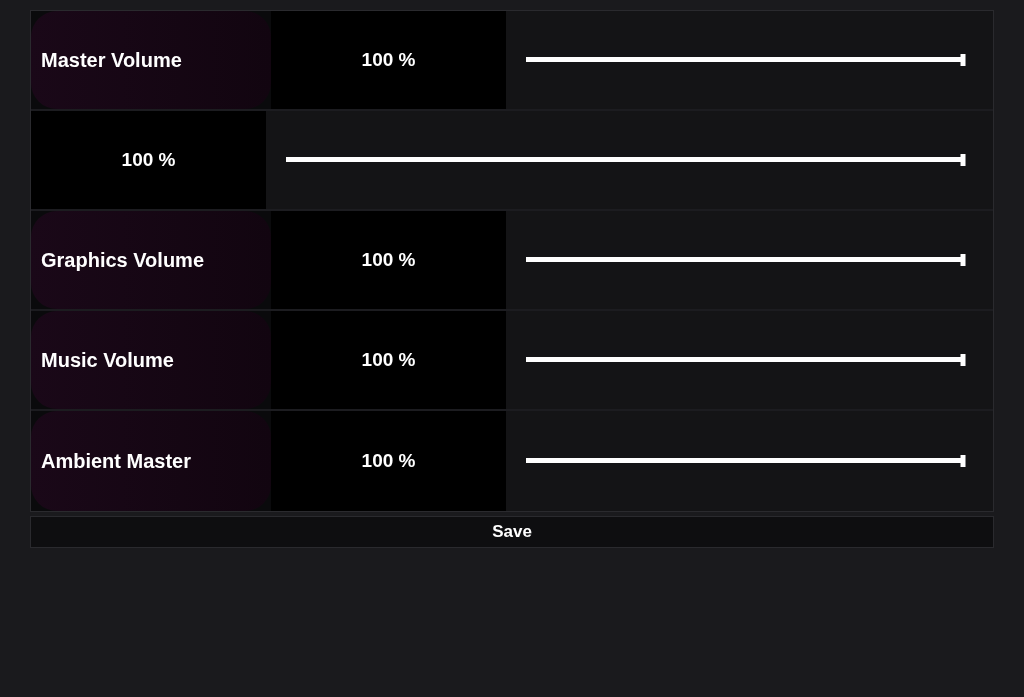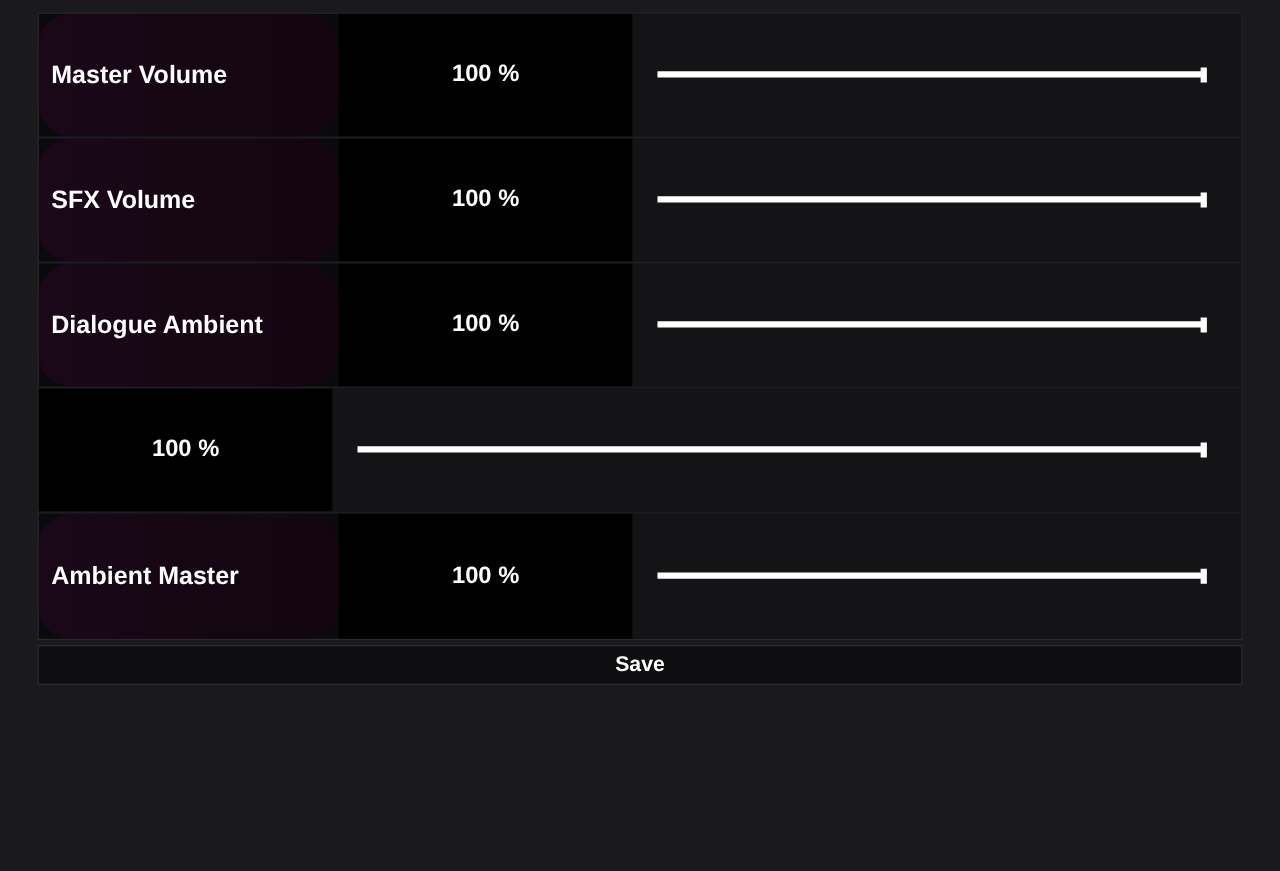--- a/index.html
+++ b/index.html
@@ -145,44 +145,44 @@
       <div class="setting-slider-wrap">
         <div class="slider">
           <div class="slider-track"></div>
           <div class="slider-fill" style="width:100%"></div>
           <div class="slider-handle" style="left:100%"></div>
         </div>
       </div>
     </div>
 
     <div class="setting-row">
-      <div class="setting-label">SFX Volume</div>
-      <div class="setting-value">100 %</div>
-      <div class="setting-slider-wrap">
-        <div class="slider">
-          <div class="slider-track"></div>
-          <div class="slider-fill" style="width:100%"></div>
-          <div class="slider-handle" style="left:100%"></div>
-        </div>
-      </div>
-    </div>
-
-    <div class="setting-row">
-      <div class="setting-label">Dialogue Ambient</div>
-      <div class="setting-value">100 %</div>
-      <div class="setting-slider-wrap">
-        <div class="slider">
-          <div class="slider-track"></div>
-          <div class="slider-fill" style="width:100%"></div>
-          <div class="slider-handle" style="left:100%"></div>
-        </div>
-      </div>
-    </div>
-
-    <div class="setting-row">
+      <div class="setting-value">100 %</div>
+      <div class="setting-slider-wrap">
+        <div class="slider">
+          <div class="slider-track"></div>
+          <div class="slider-fill" style="width:100%"></div>
+          <div class="slider-handle" style="left:100%"></div>
+        </div>
+      </div>
+    </div>
+
+    <div class="setting-row">
+      <div class="setting-label">Graphics Volume</div>
+      <div class="setting-value">100 %</div>
+      <div class="setting-slider-wrap">
+        <div class="slider">
+          <div class="slider-track"></div>
+          <div class="slider-fill" style="width:100%"></div>
+          <div class="slider-handle" style="left:100%"></div>
+        </div>
+      </div>
+    </div>
+
+    <div class="setting-row">
+      <div class="setting-label">Music Volume</div>
       <div class="setting-value">100 %</div>
       <div class="setting-slider-wrap">
         <div class="slider">
           <div class="slider-track"></div>
           <div class="slider-fill" style="width:100%"></div>
           <div class="slider-handle" style="left:100%"></div>
         </div>
       </div>
     </div>
 

